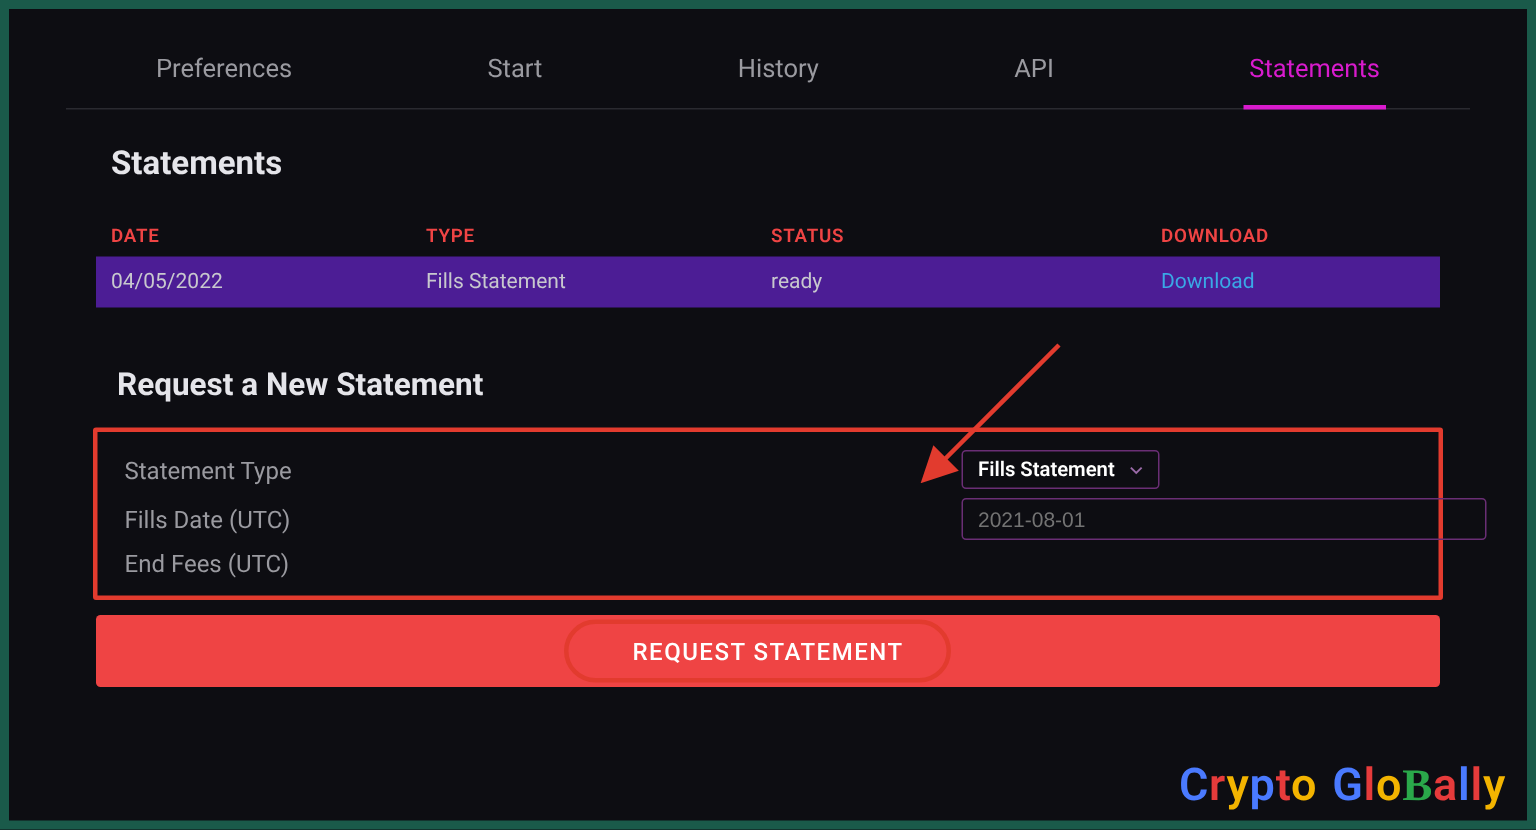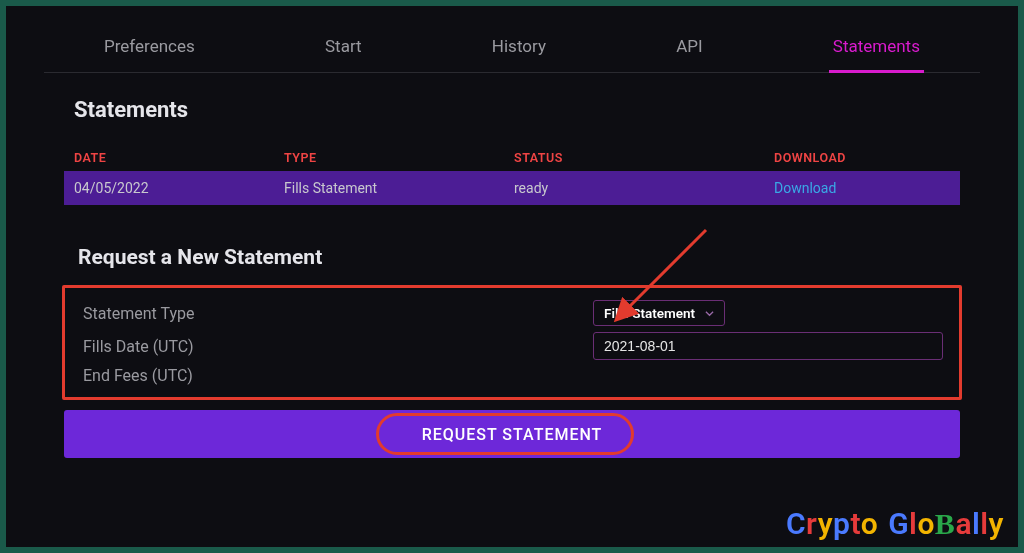--- a/index.html
+++ b/index.html
@@ -80,20 +80,21 @@
     border: 3px solid #e23b2e;
     border-radius: 2px;
     padding: 12px 18px 12px 18px;
     margin: 0 -2px;
   }
   .form-row {
     display: grid;
     grid-template-columns: 510px 1fr;
     align-items: center;
     margin-bottom: 6px;
+    gap: 48px;
   }
   .form-row label {
     color: #9a9aa0;
     font-size: 16px;
   }
   .select {
     display: inline-flex;
     align-items: center;
     gap: 10px;
     border: 1px solid #6a2e75;
@@ -107,30 +108,30 @@
   }
   .chev {
     width: 9px; height: 9px;
     display: inline-block;
   }
   .chev svg { display:block; }
   .text-input {
     background: transparent;
     border: 1px solid #6a2e75;
     border-radius: 3px;
-    color: #e5e5e5;
+    color: #737373;
     font-size: 14px;
     padding: 5px 10px;
     width: 350px;
   }
   .request-btn {
     display: flex;
     align-items: center;
     justify-content: center;
-    background: #6d28d9;
+    background: #ef4444;
     color: #fff;
     font-size: 16px;
     font-weight: 500;
     letter-spacing: 1px;
     height: 48px;
     margin: 10px 0 0 0;
     border-radius: 3px;
     cursor: pointer;
     position: relative;
   }

